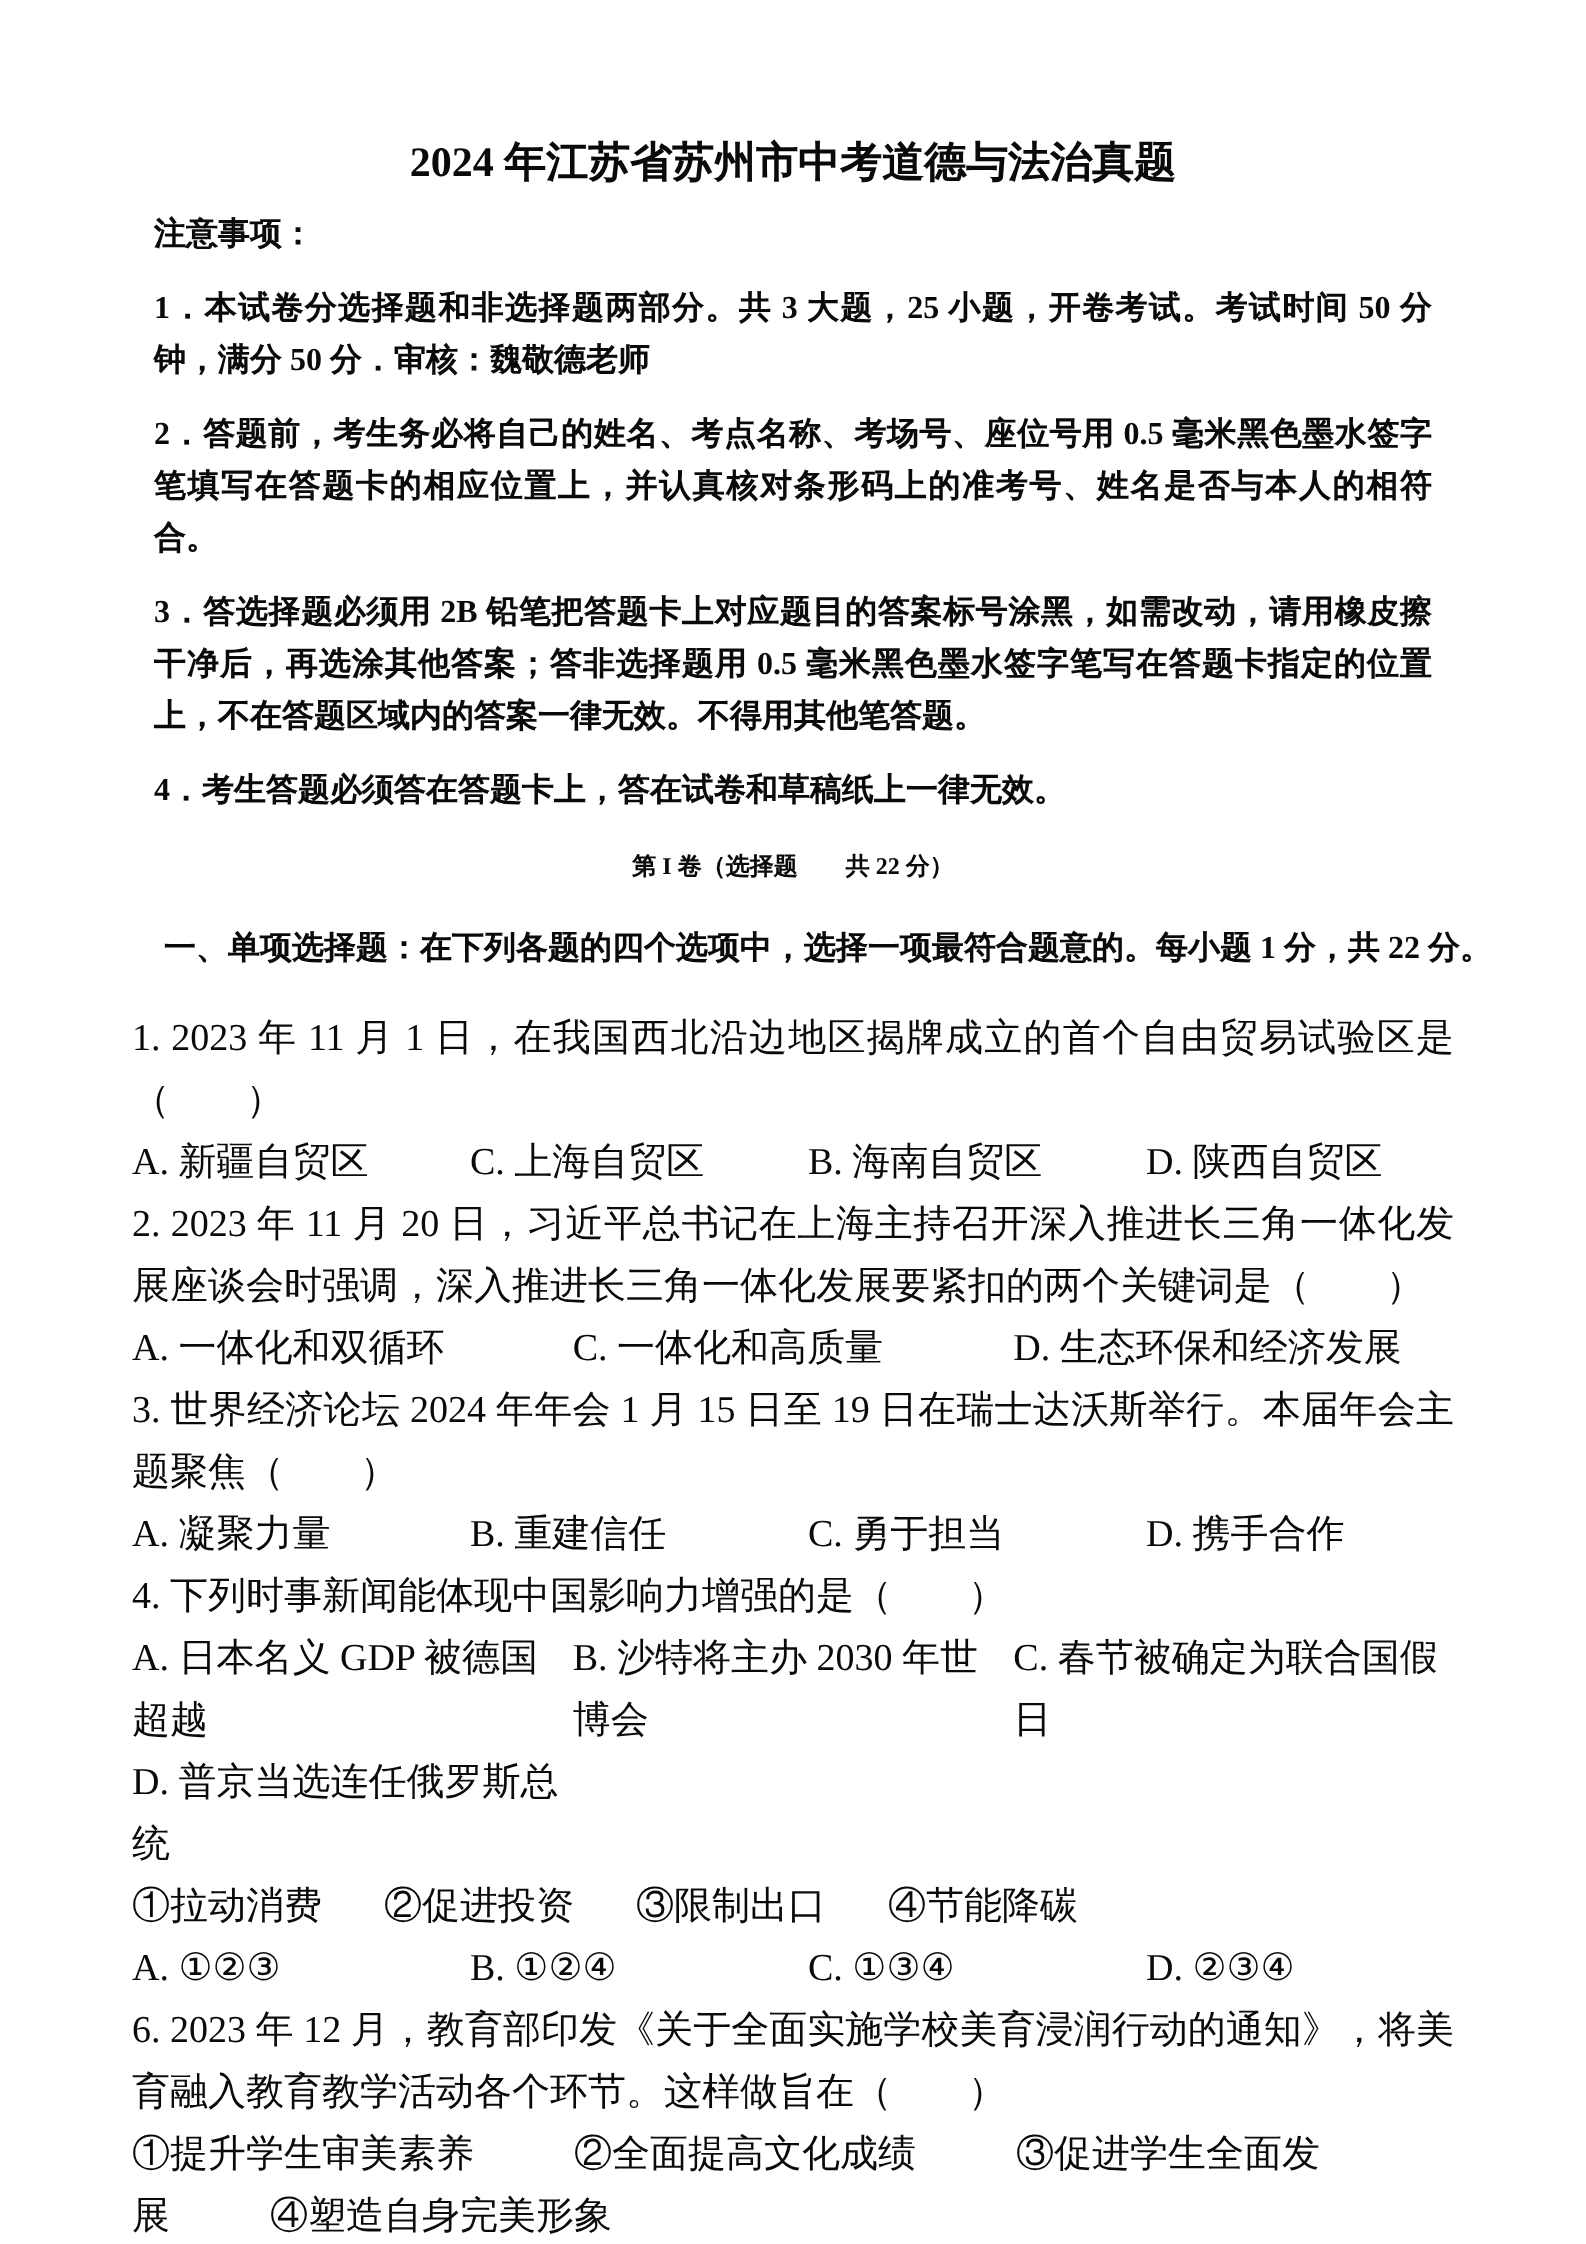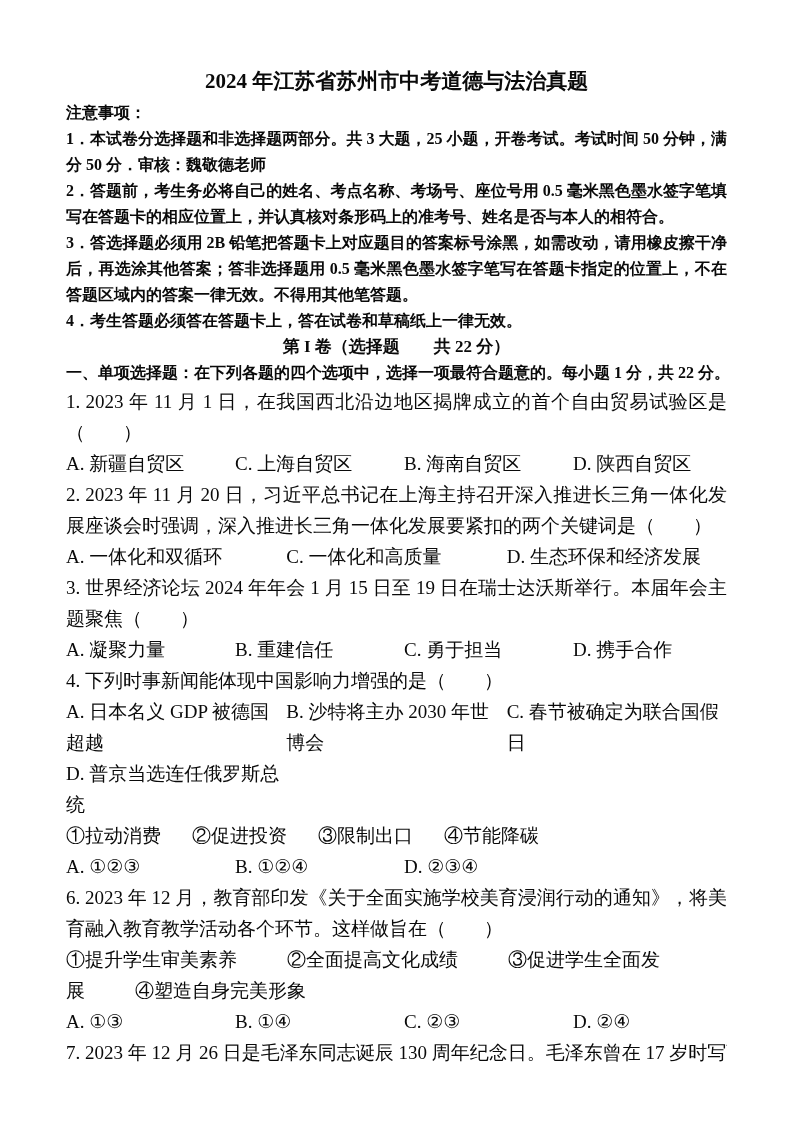--- a/index.html
+++ b/index.html
@@ -13,28 +13,28 @@
     box-sizing: border-box;
     width: 793px; height: 1122px;
     padding: 68px 66px 0 66px;
     background: #ffffff;
   }
   .doc-title {
     font-size: 21px; line-height: 26px; font-weight: bold;
     text-align: center; margin: 0 0 6px 0;
   }
   .notice { font-size: 16px; line-height: 26px; font-weight: bold; text-align: justify; }
-  .notice p { margin: 0; }
+  .notice p { margin: 11px; }
   .volume-title {
-    font-size: 17px; line-height: 26px; font-weight: bold;
+    font-size: 12px; line-height: 26px; font-weight: bold;
     text-align: center; margin: 0;
   }
   .instruction {
     font-size: 16px; line-height: 26px; font-weight: bold;
-    margin: 0; white-space: nowrap;
+    margin: 16px; white-space: nowrap;
   }
   .questions { font-size: 19px; line-height: 31px; }
   .question p { margin: 0; }
   .stem { text-align: justify; }
   .clip-line { white-space: nowrap; overflow: hidden; text-align: left; }
   .opts { display: grid; }
   .opts4 { grid-template-columns: 1fr 1fr 1fr 1fr; gap: 15px; }
   .opts2 { grid-template-columns: 1fr 1fr 1fr; }
   .opt { display: block; }
   .subs { text-align: left; }
@@ -101,20 +101,21 @@
       </div>
     </div>
 
     <div class="question">
       <p class="subs subs-sm">
         <span>①拉动消费</span><span>②促进投资</span><span>③限制出口</span><span>④节能降碳</span>
       </p>
       <div class="opts opts4">
         <span class="opt">A. ①②③</span>
         <span class="opt">B. ①②④</span>
+        <span class="opt">C. ①③④</span>
         <span class="opt">D. ②③④</span>
       </div>
     </div>
 
     <div class="question">
       <p class="stem">6. 2023 年 12 月，教育部印发《关于全面实施学校美育浸润行动的通知》，将美育融入教育教学活动各个环节。这样做旨在（　　）</p>
       <p class="subs subs-lg">
         <span>①提升学生审美素养</span><span>②全面提高文化成绩</span><span>③促进学生全面发展</span><span>④塑造自身完美形象</span>
       </p>
       <div class="opts opts4">

